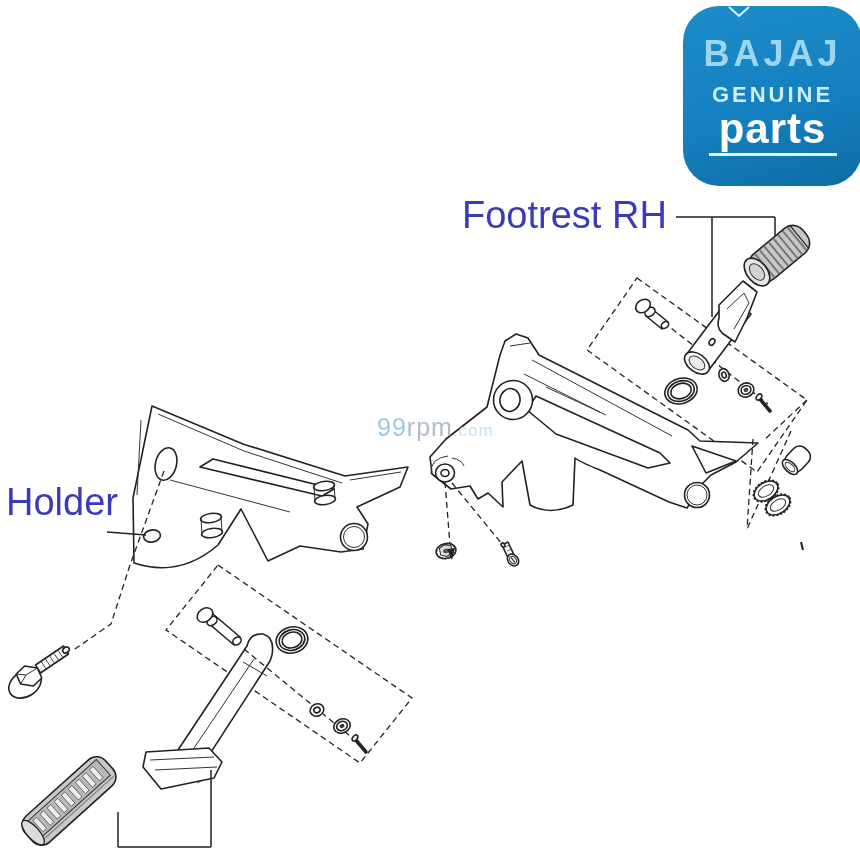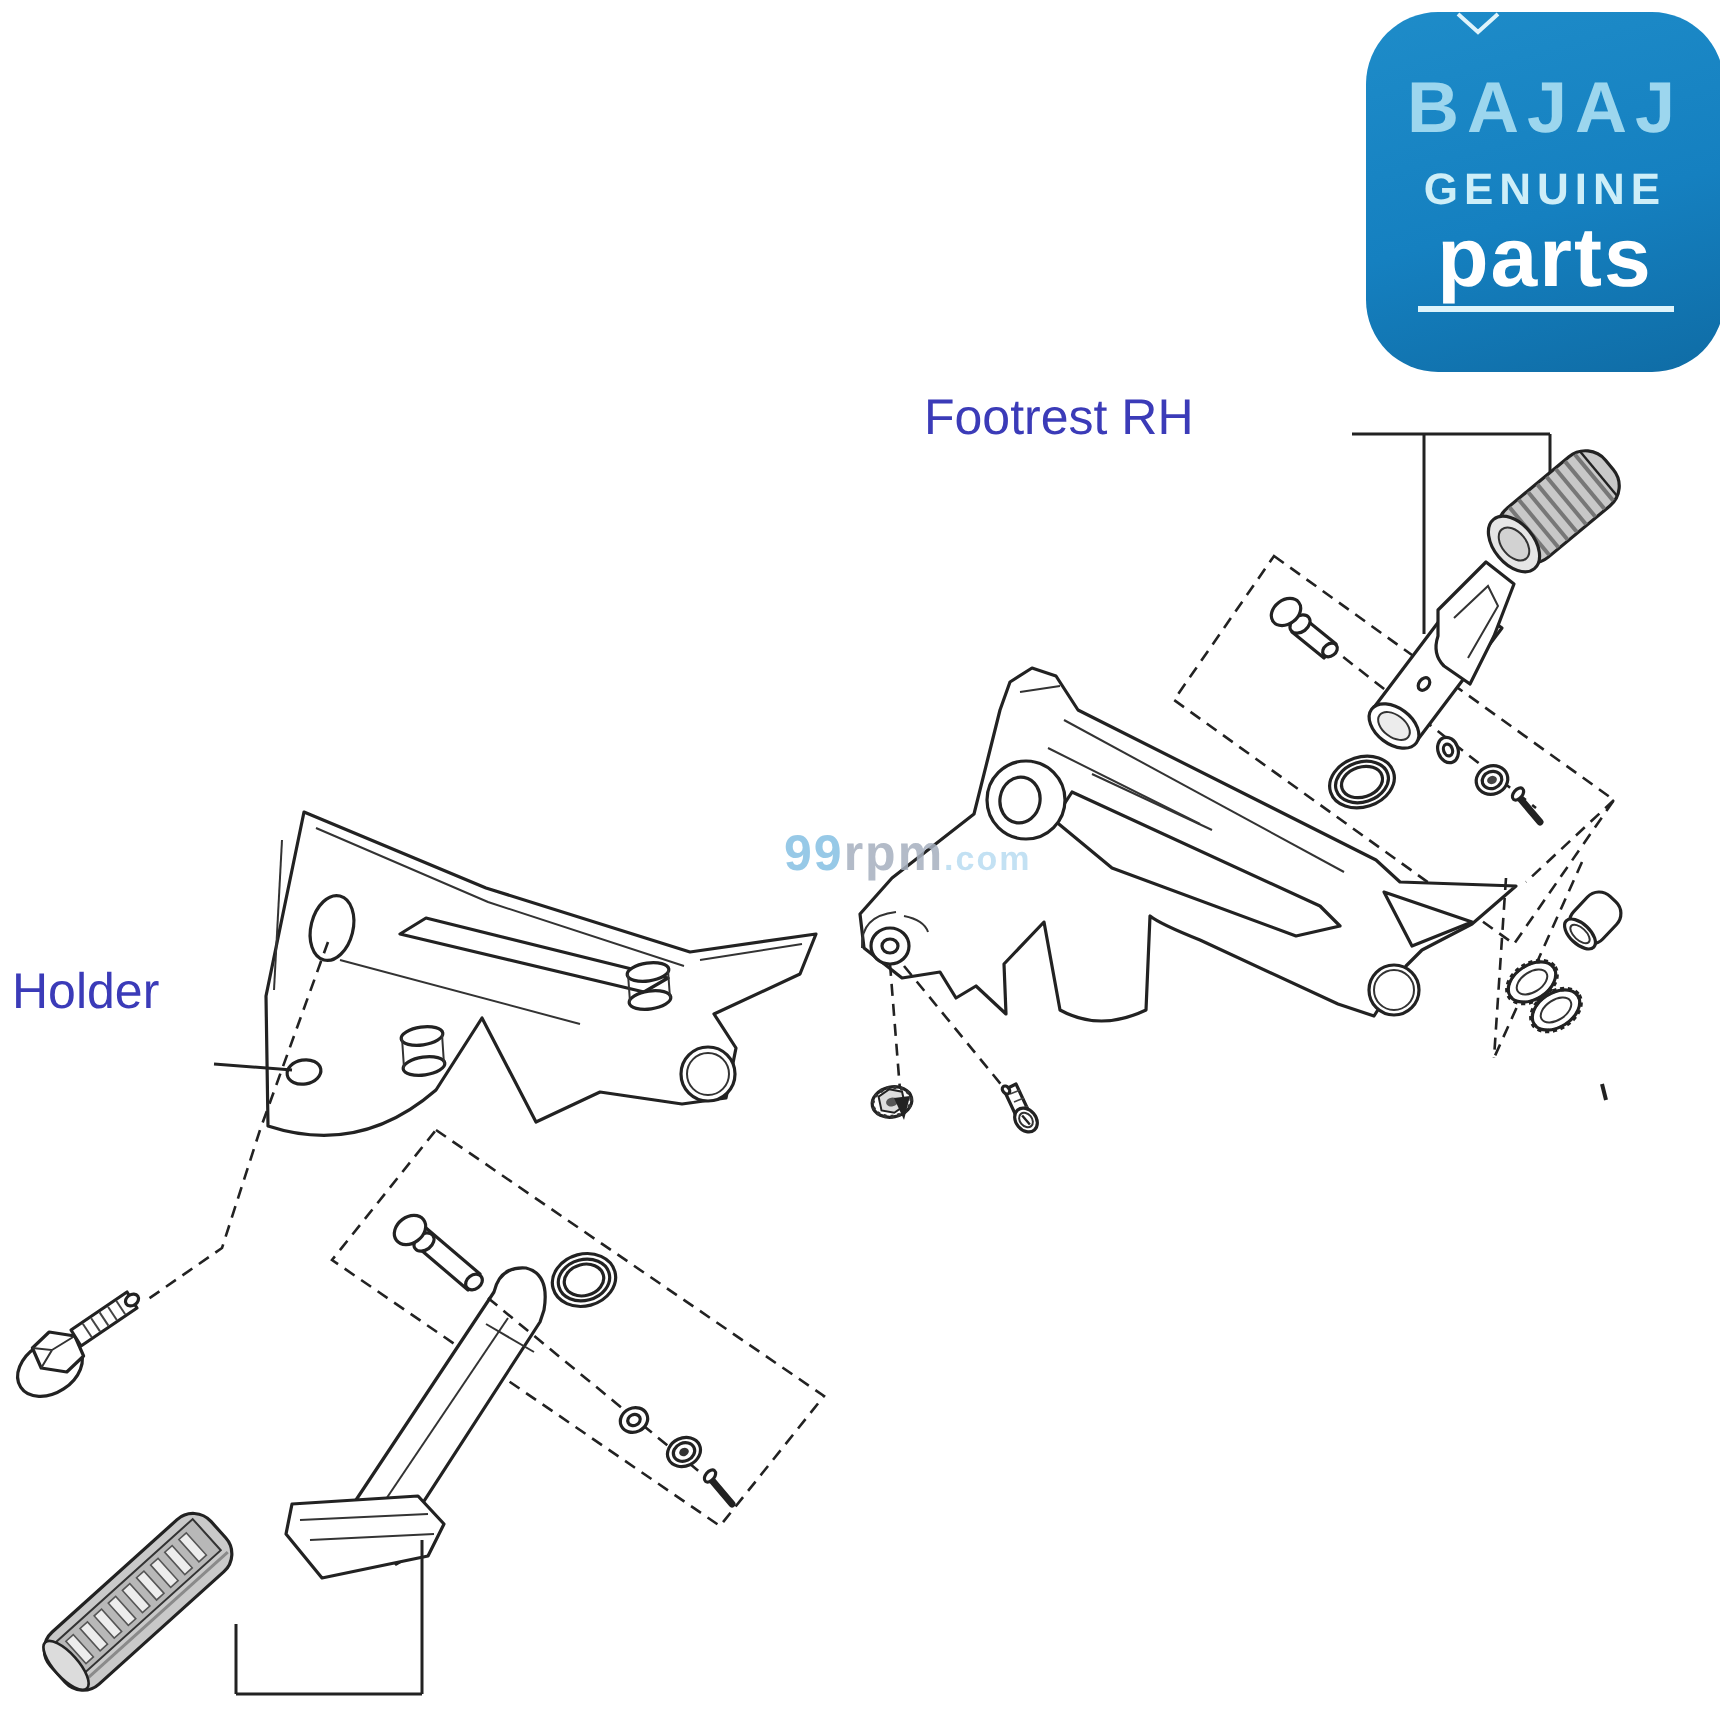--- a/index.html
+++ b/index.html
@@ -4,27 +4,27 @@
 <style>
   html,body{margin:0;padding:0;background:#fff;}
   #stage{position:relative;width:860px;height:860px;background:var(--page-bg,#fff);
          font-family:"Liberation Sans", sans-serif;overflow:hidden;}
   #stage svg{position:absolute;left:0;top:0;}
   .ln{fill:none;stroke:#222;stroke-width:1.6;stroke-linejoin:round;stroke-linecap:round;}
   .wh{fill:#fff;stroke:#222;stroke-width:1.6;stroke-linejoin:round;}
   .thin{fill:none;stroke:#333;stroke-width:1;}
   .dash{fill:none;stroke:#222;stroke-width:1.3;stroke-dasharray:6 4;stroke-linecap:butt;}
   .lead{fill:none;stroke:#222;stroke-width:1.5;}
-  .part-label{position:absolute;font-size:25px;line-height:1.05;
+  .part-label{position:absolute;font-size:38px;line-height:1.05;
               color:var(--label-color,#3b3bb8);white-space:nowrap;letter-spacing:0px;}
   #label-footrest-rh{left:462px;top:196px;}
   #label-holder{left:6px;top:483px;text-align:center;}
   #label-footrest-lh{left:237px;top:812px;}
   #watermark{position:absolute;left:377px;top:413px;white-space:nowrap;opacity:.85;
-             font-weight:bold;font-size:25px;letter-spacing:1px;z-index:3;margin-left:15px;}
+             font-weight:normal;font-size:25px;letter-spacing:1px;z-index:3;}
   #watermark .wm1{color:var(--wm1,#85c0e3);}
   #watermark .wm2{color:var(--wm2,#a6b0bf);}
   #watermark .wm3{color:var(--wm3,#b9dcf2);font-size:17px;}
   #logo{position:absolute;left:683px;top:6px;width:179px;height:180px;border-radius:36px;
         background:linear-gradient(165deg,#1e8cc9 0%,var(--logo-bg,#1580c0) 55%,#0f6ca5 100%);
         text-align:center;z-index:4;}
   #logo .brand{margin-top:27px;font-size:36px;font-weight:bold;letter-spacing:4px;
                color:var(--brand-color,#9cd6ee);}
   #logo .genuine{margin-top:7px;font-size:22px;font-weight:bold;letter-spacing:3px;
                color:var(--genuine-color,#cdeef8);}

